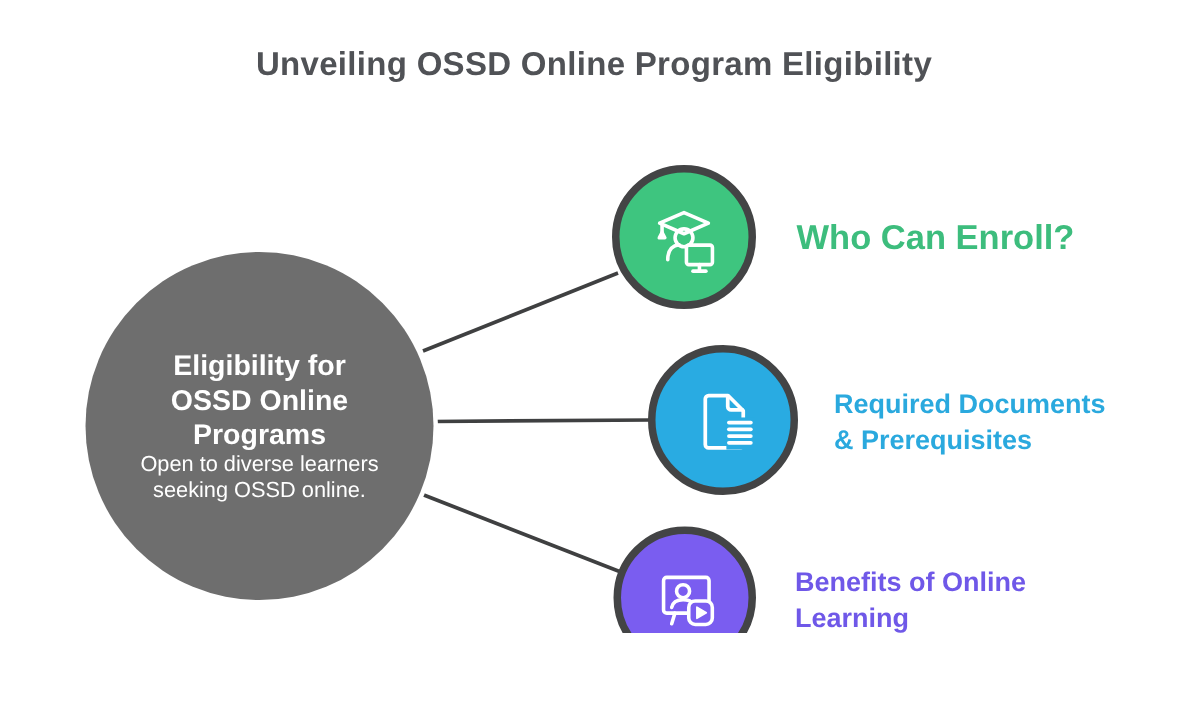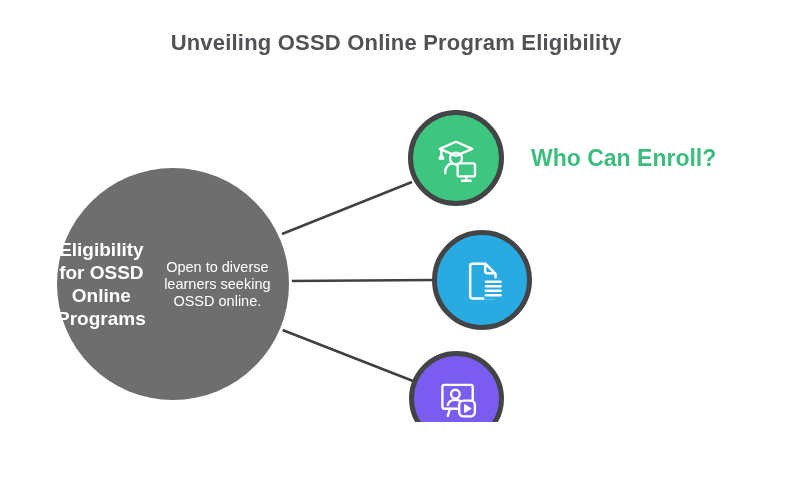--- a/index.html
+++ b/index.html
@@ -10,21 +10,21 @@
   .main-title{
     position:absolute;left:0;top:30px;width:792px;text-align:center;
     font-size:22px;font-weight:bold;color:#505256;letter-spacing:.2px;
   }
   .connectors{position:absolute;left:0;top:0;width:792px;height:485px;}
   .connector{stroke:#3f4041;stroke-width:2.5;}
   
   .center-circle{
     position:absolute;left:57px;top:168px;width:232px;height:232px;
     background:#6e6e6e;border-radius:50%;box-shadow:0 0 0 3px #ffffff;
-    display:flex;flex-direction:row;align-items:center;justify-content:center;
+    display:flex;flex-direction:column;align-items:center;justify-content:center;
     text-align:center;color:#ffffff;
   }
   .center-heading{font-size:19px;font-weight:bold;line-height:23px;width:150px;}
   .center-subtext{font-size:14.5px;line-height:17px;max-width:185px;}
   
   .node{
     position:absolute;border-radius:50%;border:5px solid #434445;
     display:flex;align-items:center;justify-content:center;box-sizing:border-box;
   }
   .node-green {left:408px;top:110px;width:96px;height:96px;background:#3ec57f;}
@@ -74,25 +74,27 @@
     <svg width="54" height="54" viewBox="0 0 48 48">
       <path class="icon-stroke" d="M36 38.5 a2 2 0 0 1 -2 2 H15.5 a2 2 0 0 1 -2 -2 V11.5 a2 2 0 0 1 2 -2 H27 l9 9 Z"></path>
       <path class="icon-stroke" d="M26.8 9.8 V16 a2 2 0 0 0 2 2 H35.5"></path>
       <rect x="26" y="22.5" width="16.5" height="19" fill="#29abe2" stroke="none"></rect>
       <path class="icon-stroke" d="M27.5 25.5 H40.5"></path>
       <path class="icon-stroke" d="M27.5 29.5 H40.5"></path>
       <path class="icon-stroke" d="M27.5 33.5 H40.5"></path>
       <path class="icon-stroke" d="M27.5 37.5 H40.5"></path>
     </svg>
   </div>
+  <div class="node-label label-blue">Required Documents &amp; Prerequisites</div>
 
   <div class="node node-purple">
     <svg width="52" height="52" viewBox="0 0 48 48">
       <rect class="icon-stroke" x="10.5" y="11" width="28" height="22" rx="2"></rect>
       <path class="icon-stroke" d="M17.5 33 L15.5 39.5"></path>
       <circle class="icon-stroke" cx="22.5" cy="19.5" r="4"></circle>
       <path class="icon-stroke" d="M15.5 29.5 Q16.5 24.8 22.5 24.8 Q27 24.8 28.5 27"></path>
       <rect x="26" y="25.5" width="14.5" height="14.5" rx="4" fill="#7a5df0" stroke="#ffffff" stroke-width="2.2"></rect>
       <path d="M31 29.3 L36.8 32.75 L31 36.2 Z" fill="#ffffff" stroke="#ffffff" stroke-width="1" stroke-linejoin="round"></path>
     </svg>
   </div>
+  <div class="node-label label-purple">Benefits of Online Learning</div>
 
 </div>
 
 </body></html>

